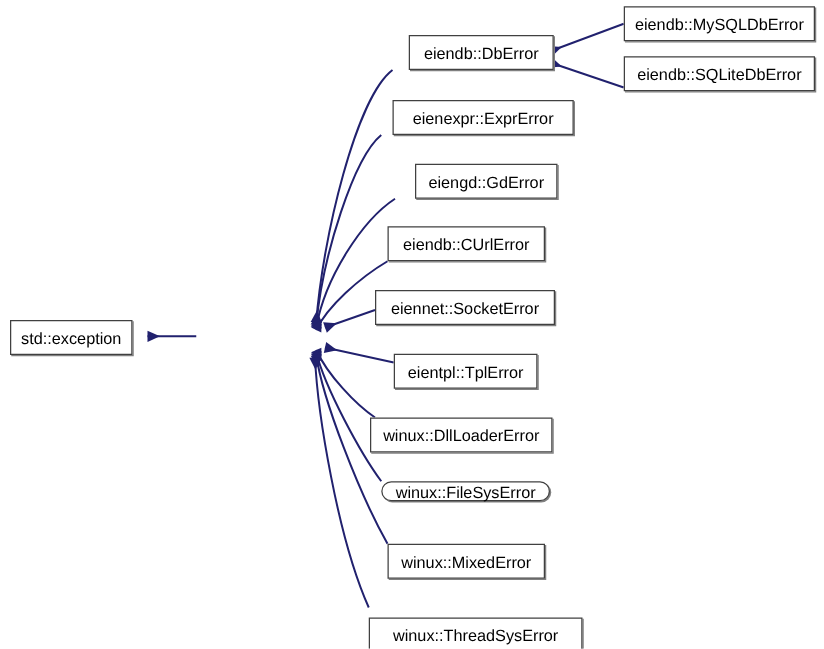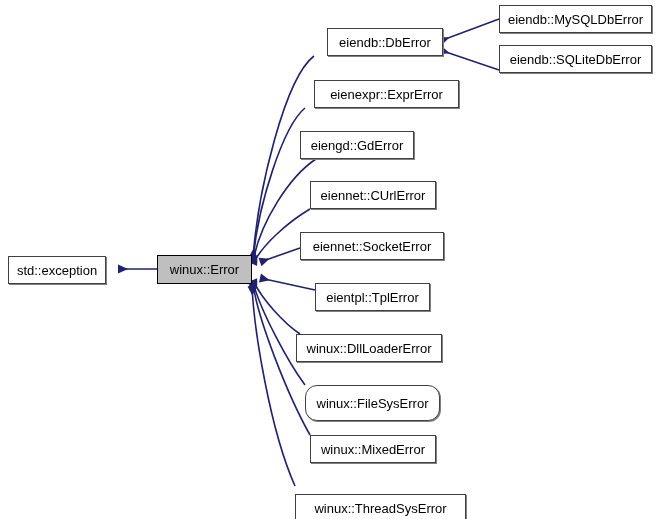--- a/index.html
+++ b/index.html
@@ -74,61 +74,58 @@
         <path d="M 295,486 C 270,430 254,330 252,286" marker-end="url(#arrowL)" id="e-threadsys"></path>
         <path d="M 499,19 L 440,41" marker-end="url(#arrowL)" id="e-mysql"></path>
         <path d="M 499,70 L 440,50" marker-end="url(#arrowL)" id="e-sqlite"></path>
       </g>
   </svg>
 
   <div class="node" style="left: 8px; top: 256px; width: 98px; height: 28px;">
     <span class="node-label">std::exception</span>
   </div>
 
-  <div class="node root" style="left: 157px; top: 255px; width: 95px; height: 29px;">
-    <span class="node-label">winux::Error</span>
-  </div>
 
   <div class="node" style="left: 314px; top: 28px; width: 116px; height: 28px; margin-left: 13px;">
     <span class="node-label">eiendb::DbError</span>
   </div>
 
   <div class="node" style="left: 499px; top: 5px; width: 153px; height: 28px;">
     <span class="node-label">eiendb::MySQLDbError</span>
   </div>
 
   <div class="node" style="left: 499px; top: 45px; width: 153px; height: 28px;">
     <span class="node-label">eiendb::SQLiteDbError</span>
   </div>
 
   <div class="node" style="left: 292px; top: 80px; width: 145px; height: 28px; margin-left: 22px;">
     <span class="node-label">eienexpr::ExprError</span>
   </div>
 
-  <div class="node" style="left: 300px; top: 131px; width: 114px; height: 28px;">
+  <div class="node" style="left: 332px; top: 131px; width: 114px; height: 28px;">
     <span class="node-label">eiengd::GdError</span>
   </div>
 
   <div class="node" style="left: 310px; top: 181px; width: 126px; height: 28px;">
-    <span class="node-label">eiennet::CUrlError</span>
+    <span class="node-label">eiendb::CUrlError</span>
   </div>
 
   <div class="node" style="left: 300px; top: 232px; width: 144px; height: 28px;">
     <span class="node-label">eiennet::SocketError</span>
   </div>
 
   <div class="node" style="left: 315px; top: 283px; width: 115px; height: 28px;">
     <span class="node-label">eientpl::TplError</span>
   </div>
 
   <div class="node" style="left: 296px; top: 334px; width: 146px; height: 28px;">
     <span class="node-label">winux::DllLoaderError</span>
   </div>
 
-  <div class="node" style="left: 305px; top: 385px; width: 135px; height: 36px; border-radius: 12px;">
+  <div class="node" style="left: 305px; top: 385px; width: 135px; height: 16px; border-radius: 12px;">
     <span class="node-label">winux::FileSysError</span>
   </div>
 
   <div class="node" style="left: 310px; top: 435px; width: 126px; height: 28px; justify-content: center;">
     <span class="node-label">winux::MixedError</span>
   </div>
 
   <div class="node" style="left: 295px; top: 494px; width: 171px; height: 28px;">
     <span class="node-label">winux::ThreadSysError</span>
   </div>

